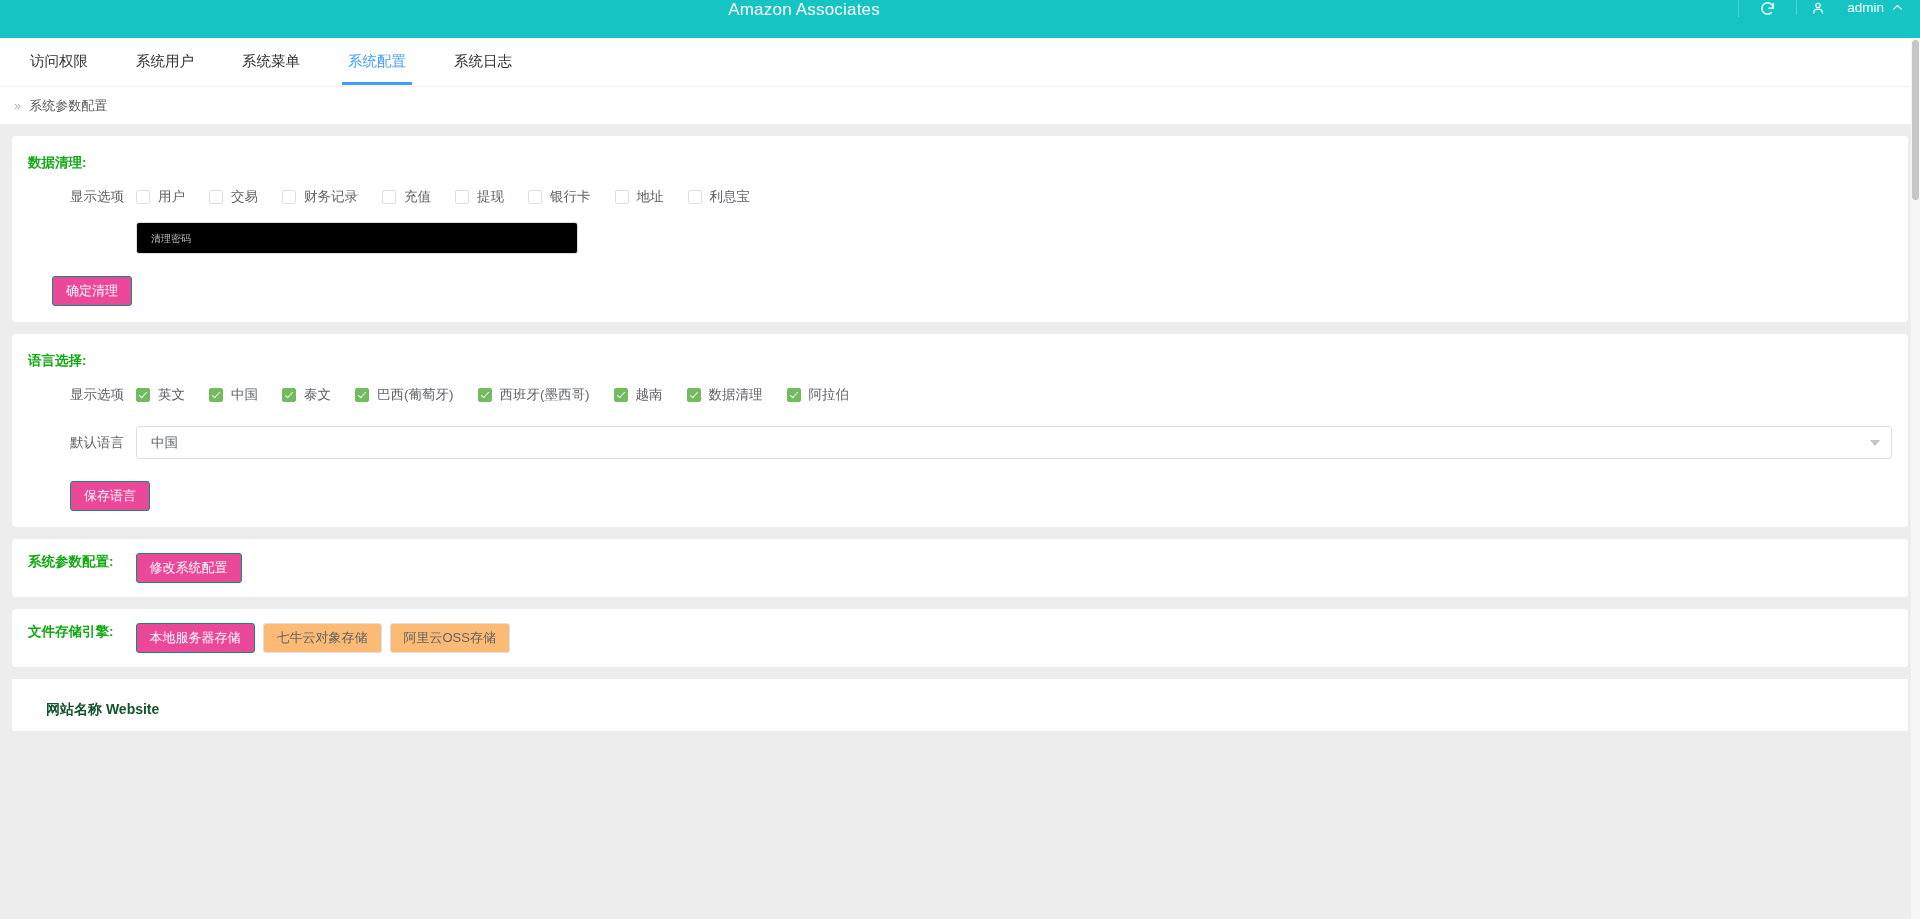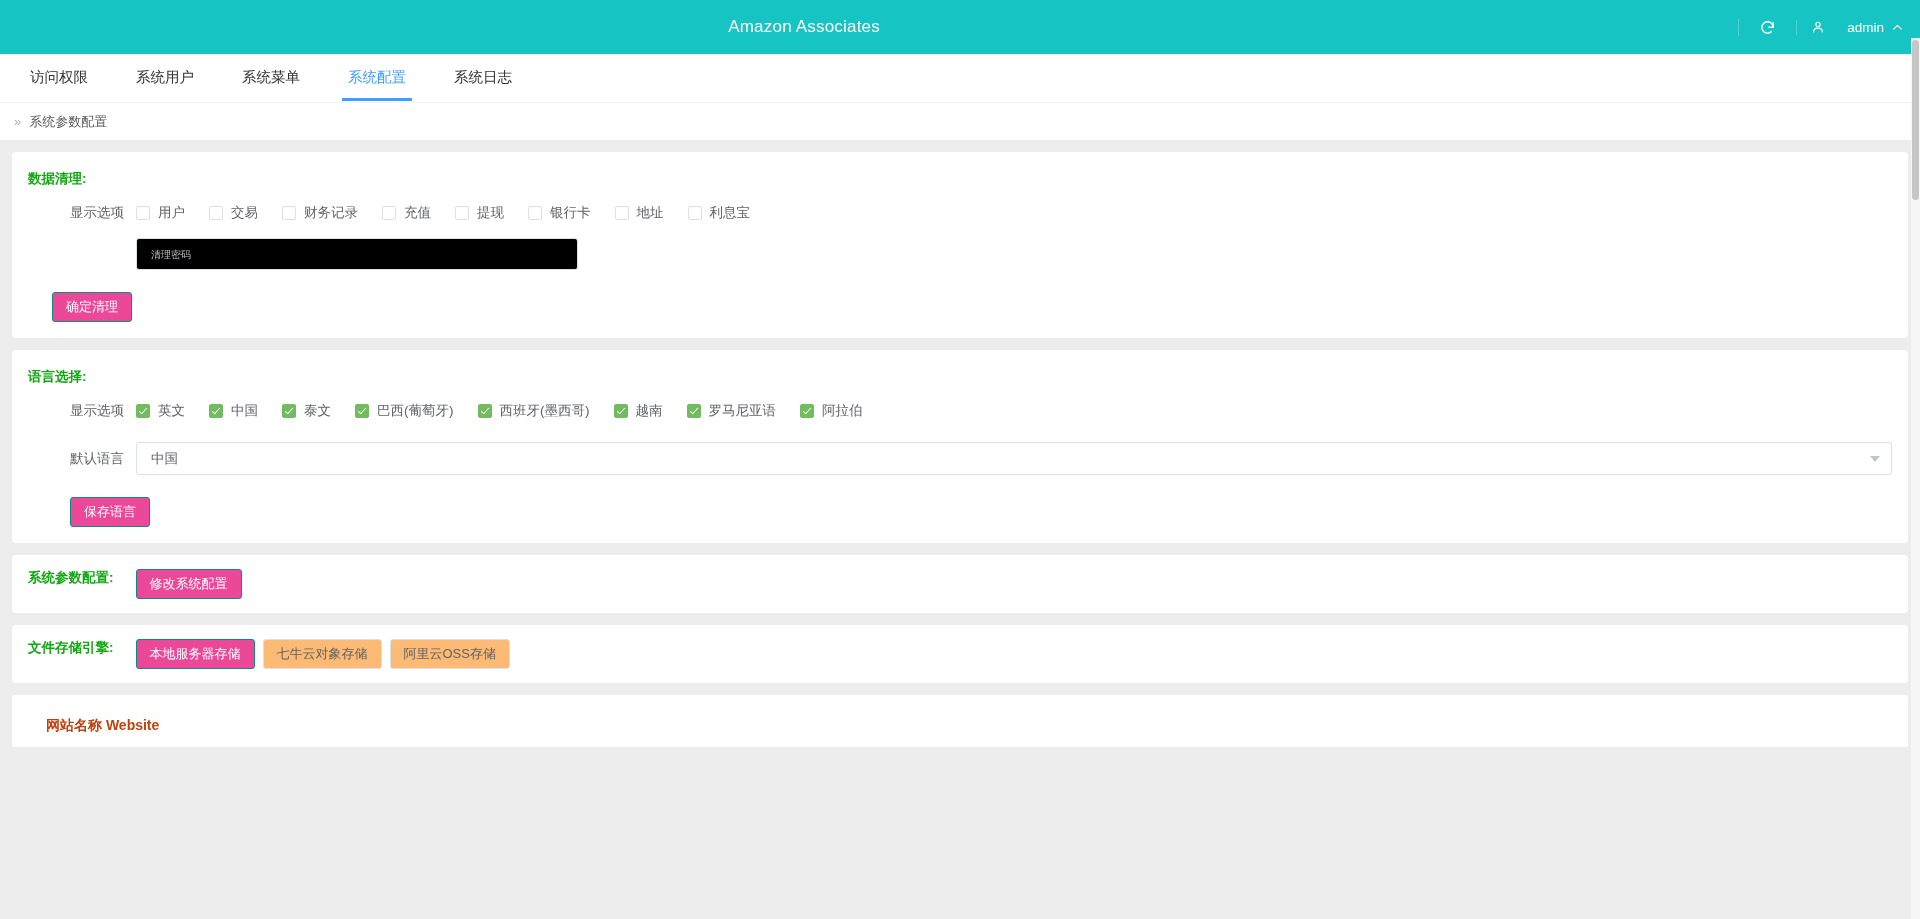--- a/index.html
+++ b/index.html
@@ -7,24 +7,24 @@
     margin: 0; padding: 0;
     width: 1920px; height: 919px;
     overflow: hidden;
     background: #ededed;
     font-family: "Liberation Sans", "DejaVu Sans", sans-serif;
     -webkit-font-smoothing: antialiased;
   }
 
   
   .header {
-    height: 54px;
+    height: 38px;
     background: #17c4c4;
     display: flex;
-    align-items: center;
+    align-items: flex-start;
     position: relative;
     color: #ffffff;
   }
   .header-title-wrap {
     flex: 1;
     display: flex;
     align-items: center;
     justify-content: center;
   }
   .header-title {
@@ -243,21 +243,21 @@
   .btn-group { display: flex; gap: 8px; }
 
   .bottom-peek {
     background: #ffffff;
     border-radius: 2px;
     padding: 22px 16px 0 34px;
     height: 52px;
     overflow: hidden;
   }
   .bottom-title {
-    color: #c2410c;
+    color: #14532d;
     font-weight: bold;
     font-size: 14px;
   }
 
   
   .vscroll {
     position: absolute;
     top: 38px; right: 0;
     width: 9px;
     height: calc(919px - 38px);
@@ -404,21 +404,21 @@
         <label class="cb-item checked">
             <span class="cb-box"></span>
             <span>西班牙(墨西哥)</span>
           </label>
         <label class="cb-item checked">
             <span class="cb-box"></span>
             <span>越南</span>
           </label>
         <label class="cb-item checked">
             <span class="cb-box"></span>
-            <span>罗马尼亚语</span>
+            <span>数据清理</span>
           </label>
         <label class="cb-item checked">
             <span class="cb-box"></span>
             <span>阿拉伯</span>
           </label>
       </div>
     </div>
 
     <div class="form-row" style="margin-top:22px;">
       <div class="form-label">默认语言</div>

